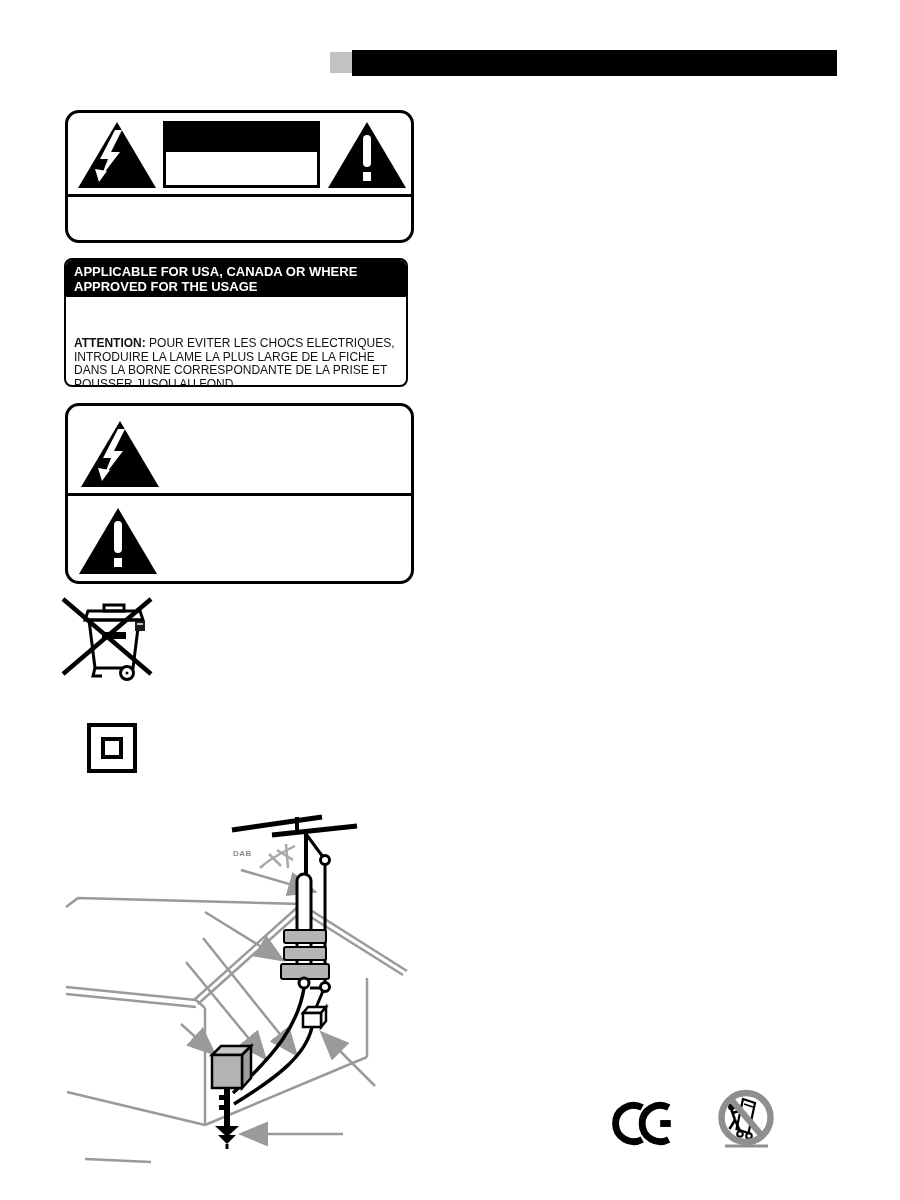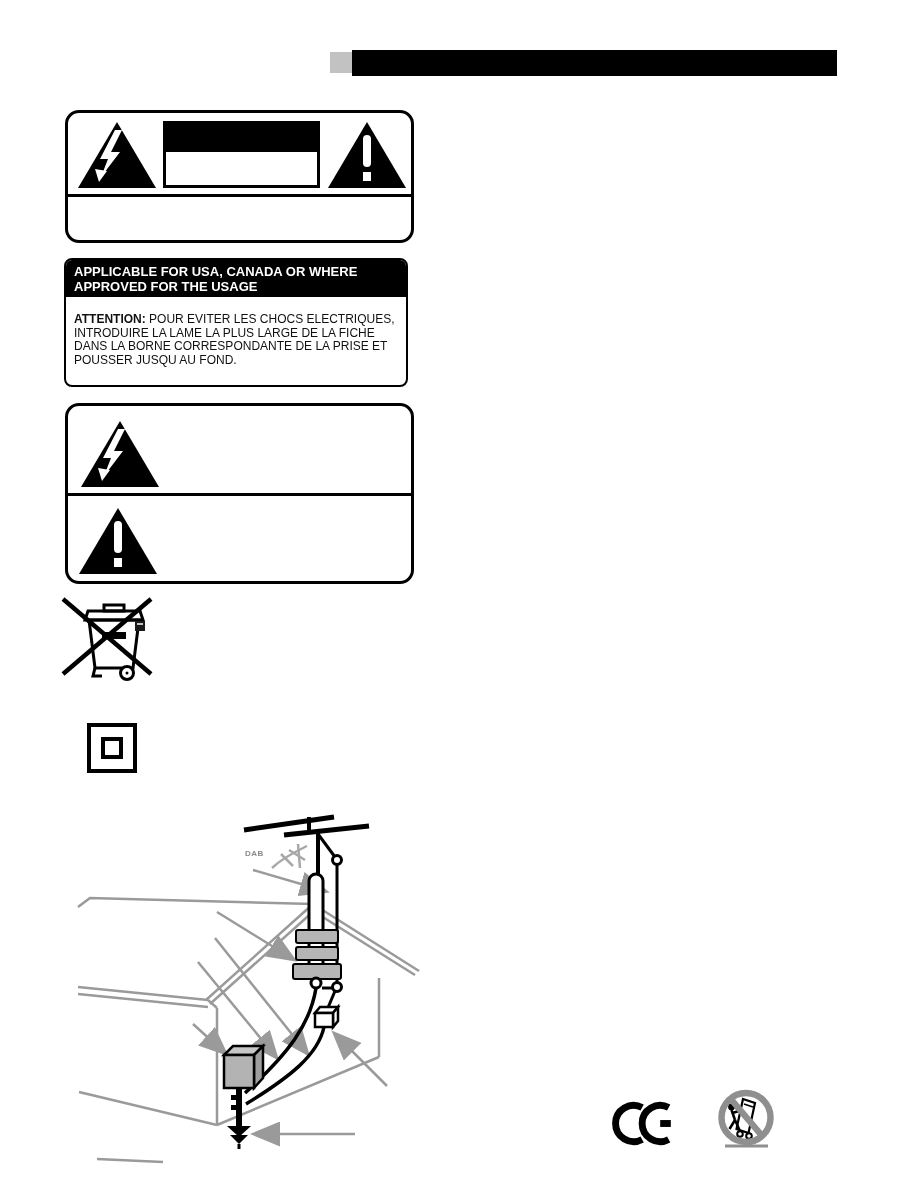--- a/index.html
+++ b/index.html
@@ -19,36 +19,36 @@
   .b1-tri-l{left:7px;top:6px;}
   .b1-tri-r{left:257px;top:6px;}
   .label-rect{left:95px;top:8px;width:157px;}
   .label-rect .blk{height:31px;background:#000;}
   .label-rect .wht{height:36px;background:#fff;border:3px solid #000;border-top:none;box-sizing:border-box;}
   
   .box2{left:64px;top:258px;width:340px;height:125px;border:2px solid #000;border-radius:8px;overflow:hidden;background:#fff;}
   .box2 .hd{background:#000;color:#fff;font-weight:bold;font-size:13px;line-height:15px;padding:4px 8px 3px 8px;white-space:pre-line;}
   .box2 .sec{font-size:12px;line-height:14.5px;padding:4px 8px 3px 8px;color:#111;}
   .box2 .sec.caut{border-bottom:2px solid #000;}
-  .box2 .sec.att{line-height:13.5px;padding-top:16px;}
+  .box2 .sec.att{line-height:13.5px;padding-top:9px;margin-top:31px;}
   .pre{white-space:pre-line;}
   .bold{font-weight:bold;}
   
   .box3{left:65px;top:403px;width:343px;height:175px;}
   .box3-divider{left:0;top:87px;width:100%;height:3px;background:#000;}
   .b3-tri-top{left:10px;top:12px;}
   .b3-tri-bot{left:8px;top:99px;}
   
   .weee{left:60px;top:594px;}
   
   .dins{left:87px;top:723px;width:50px;height:50px;border:4px solid #000;box-sizing:border-box;
         display:flex;align-items:center;justify-content:center;}
   .dins-inner{width:22px;height:22px;border:4px solid #000;box-sizing:border-box;}
   
-  .diagram{left:67px;top:810px;}
+  .diagram{left:55px;top:810px;}
   .dab-label{font-size:8px;font-weight:bold;fill:#8a8a8a;letter-spacing:.5px;}
   
   .ce{left:606px;top:1101px;}
   .cart{left:716px;top:1089px;}
 </style>
 </head>
 <body>
 
 <div class="page">
 

